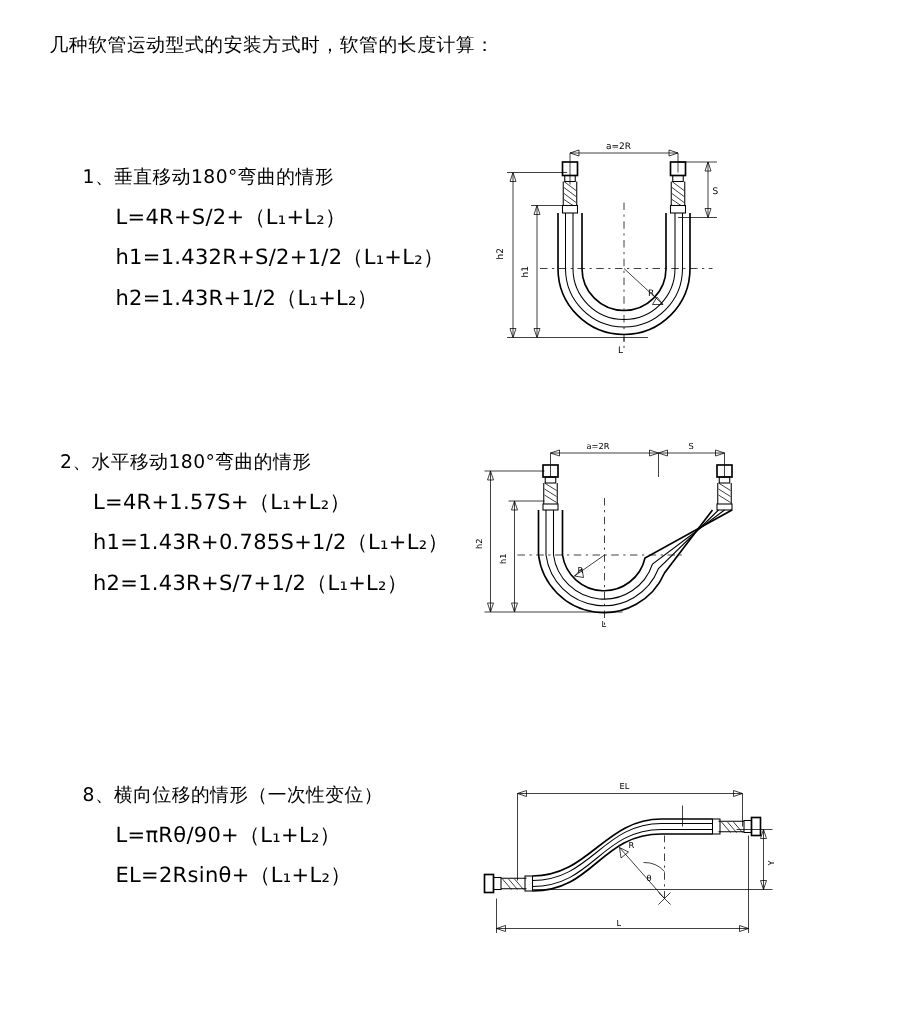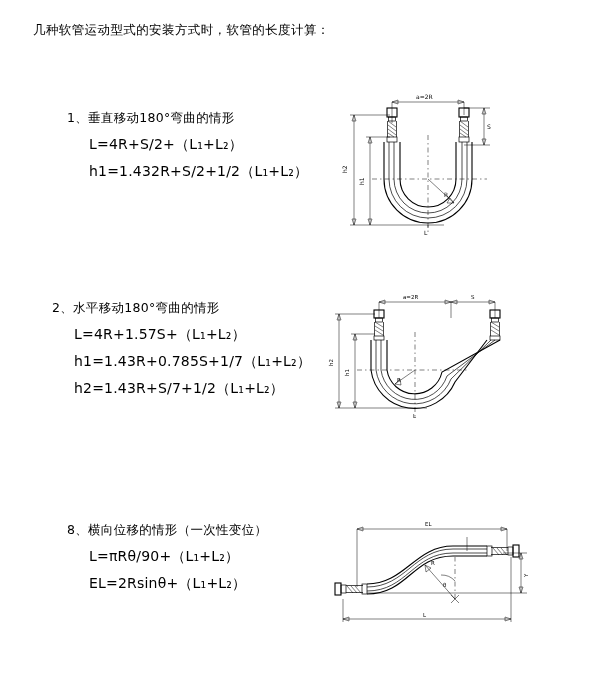--- a/index.html
+++ b/index.html
@@ -23,21 +23,20 @@
   .heading {
     position: absolute;
     left: 33px;
     top: 22px;
     font-size: 12.5px;
     letter-spacing: 0.4px;
     white-space: nowrap;
   }
   .section {
     position: absolute;
-    margin-left: 12px;
   }
   .sec-text {
     position: absolute;
     left: 0;
     top: 0;
     width: 250px;
   }
   .sec-title {
     font-size: 12.5px;
     white-space: nowrap;
@@ -76,20 +75,21 @@
 
 <div class="page">
 
   <div class="heading">几种软管运动型式的安装方式时，软管的长度计算：</div>
 
   <div class="section" style="left:55px; top:110px; width:520px; height:160px;">
     <div class="sec-text">
       <div class="sec-title">1、垂直移动180°弯曲的情形</div>
       <div class="formula">L=4R+S/2+（L₁+L₂）</div>
       <div class="formula">h1=1.432R+S/2+1/2（L₁+L₂）</div>
+      <div class="formula">h2=1.43R+1/2（L₁+L₂）</div>
     </div>
 
     <div class="figure" style="left:265px; top:-35px;">
       <svg width="200" height="190" viewBox="0 0 200 190">
 
         <line class="ln vthin" x1="60" y1="27" x2="132" y2="27"></line>
         <path class="ln vthin" d="M60 27 l6 -2 v4 z" fill="#000"></path>
         <path class="ln vthin" d="M132 27 l-6 -2 v4 z" fill="#000"></path>
         <text class="dimtxt" x="84" y="24">a=2R</text>
 
@@ -152,21 +152,21 @@
         <text class="dimtxt" x="92" y="160">L</text>
         <line class="ln vthin" x1="96" y1="150" x2="96" y2="153"></line>
       </svg>
     </div>
   </div>
 
   <div class="section" style="left:40px; top:300px; width:520px; height:160px;">
     <div class="sec-text">
       <div class="sec-title">2、水平移动180°弯曲的情形</div>
       <div class="formula">L=4R+1.57S+（L₁+L₂）</div>
-      <div class="formula">h1=1.43R+0.785S+1/7（L₁+L₂）</div>
+      <div class="formula">h1=1.43R+0.785S+1/2（L₁+L₂）</div>
       <div class="formula">h2=1.43R+S/7+1/2（L₁+L₂）</div>
     </div>
 
     <div class="figure" style="left:265px; top:-18px;">
       <svg width="210" height="150" viewBox="0 0 210 150">
 
         <line class="ln vthin" x1="62" y1="20" x2="134" y2="20"></line>
         <path class="ln vthin" d="M62 20 l6 -2 v4 z" fill="#000"></path>
         <path class="ln vthin" d="M134 20 l-6 -2 v4 z" fill="#000"></path>
         <text class="dimtxt-s" x="86" y="17">a=2R</text>

